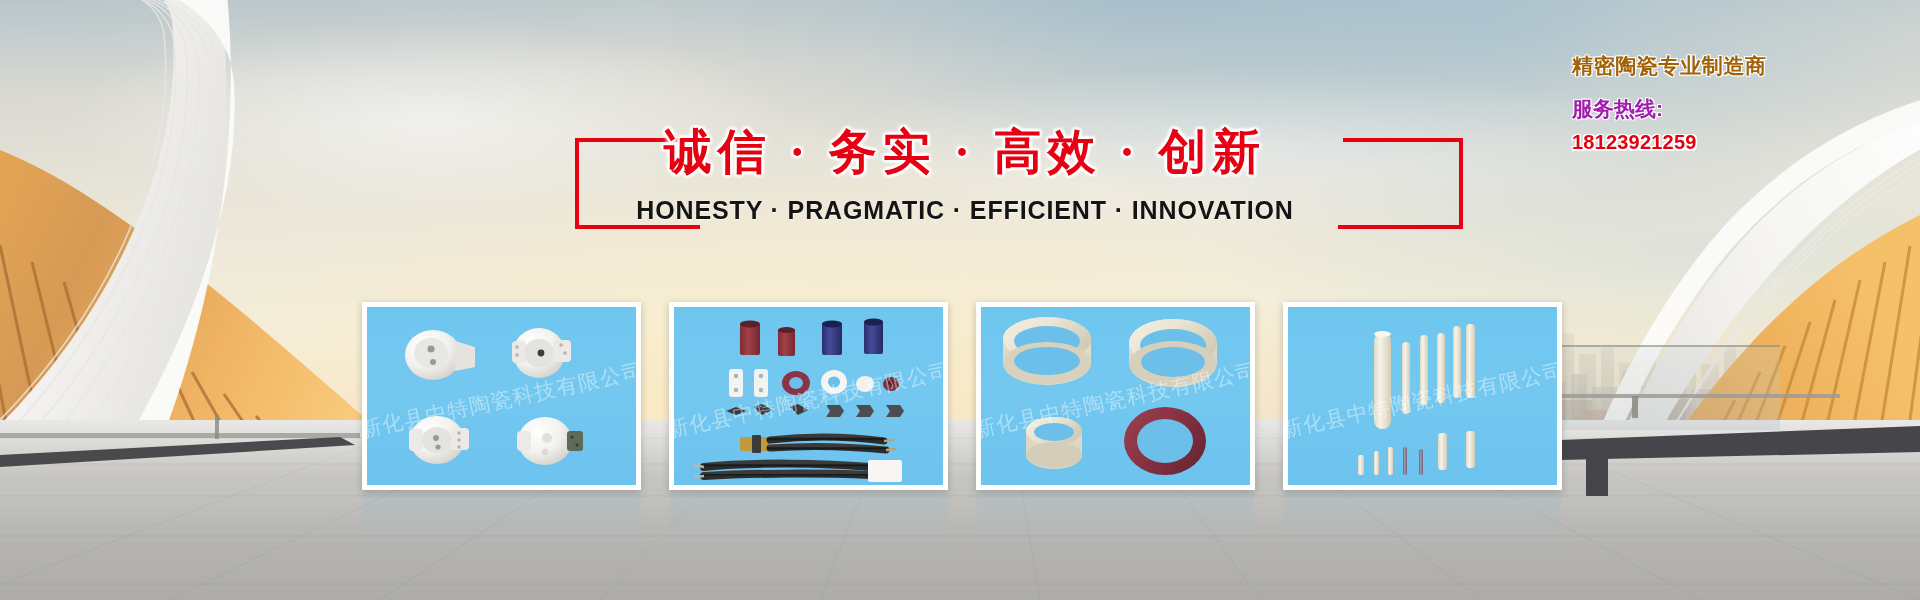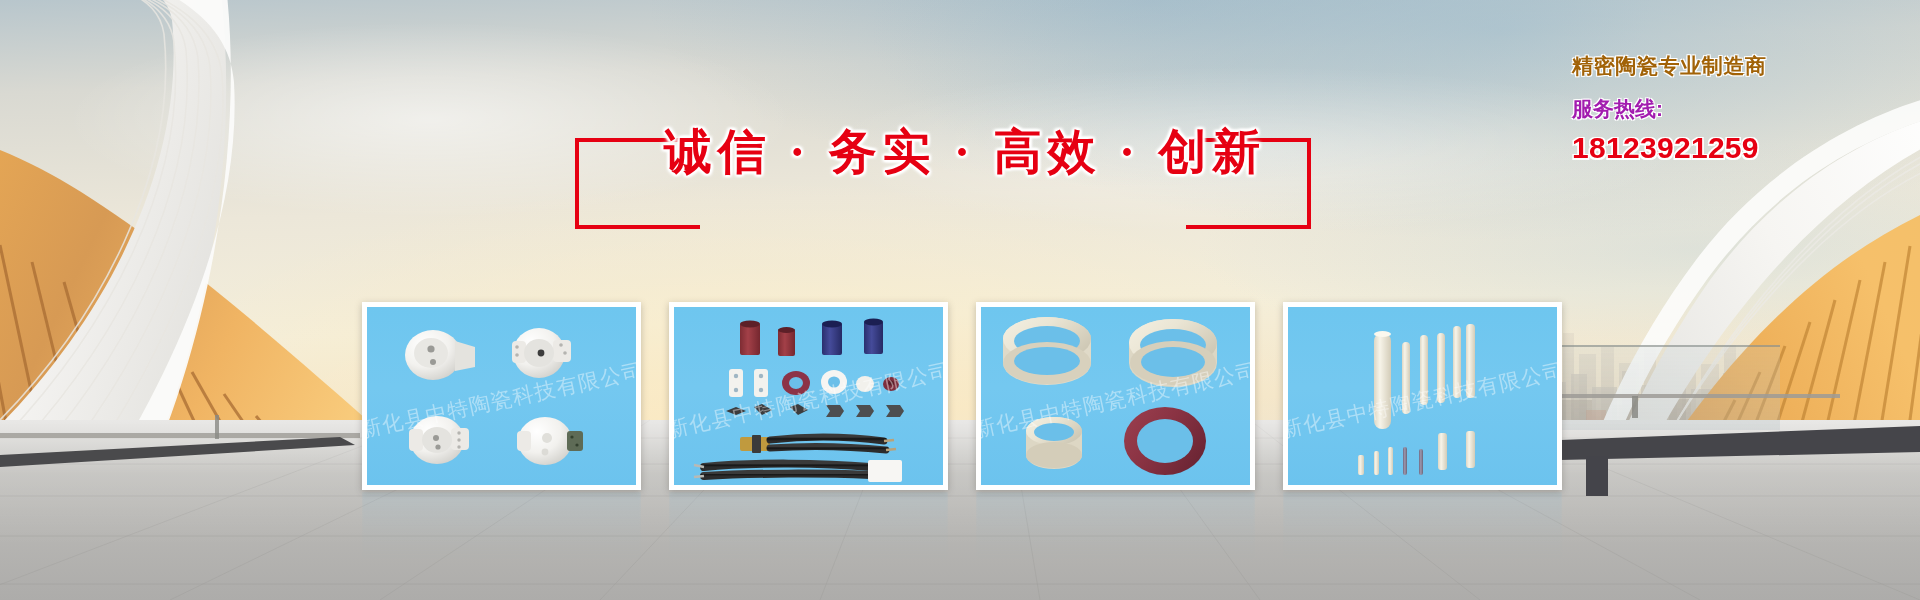--- a/index.html
+++ b/index.html
@@ -53,21 +53,21 @@
 
   
   .rail-left { position:absolute; left:0px; top:415px; width:360px; height:70px; }
   .rail-right { position:absolute; left:1540px; top:390px; width:380px; height:110px; }
   .rail-glass { position:absolute; left:1480px; top:345px; width:300px; height:85px;
     background:linear-gradient(180deg, rgba(195,205,205,.22), rgba(180,192,196,.30));
     border-top:2px solid rgba(130,135,132,.55);
   }
 
   
-  .slogan { position:absolute; left:575px; top:110px; width:736px; height:130px; }
+  .slogan { position:absolute; left:575px; top:110px; width:888px; height:130px; }
   .bracket-l, .bracket-r { position:absolute; width:120px; height:90px; }
   .bracket-l { left:0; top:28px; border-top:4px solid #e60012; border-left:4px solid #e60012; }
   .bracket-r { right:0; top:28px; border-top:4px solid #e60012; border-right:4px solid #e60012; }
   .bracket-l-b { position:absolute; left:0px; top:115px; width:125px; height:4px; background:#e60012; }
   .bracket-r-b { position:absolute; right:0px; top:115px; width:125px; height:4px; background:#e60012; }
 
   .slogan-cn { position:absolute; left:0; top:10px; width:780px; text-align:center;
     font-family:"Liberation Serif","DejaVu Serif",serif;
     font-size:48px; font-weight:700; color:#e60012; letter-spacing:.12em;
     text-shadow: 2px 0 2px #fff, -2px 0 2px #fff, 0 2px 2px #fff, 0 -2px 2px #fff,
@@ -79,21 +79,21 @@
     text-shadow:0 1px 1px rgba(255,255,255,.85);
     white-space:nowrap;
   }
 
   
   .right-text { position:absolute; left:1572px; top:52px; width:330px; }
   .rt-line1 { font-size:21px; font-weight:700; color:#a16207; letter-spacing:.03em;
     text-shadow:1px 1px 0 #fff,-1px -1px 0 #fff,1px -1px 0 #fff,-1px 1px 0 #fff; }
   .rt-line2 { margin-top:15px; font-size:21px; font-weight:700; color:#a21caf;
     text-shadow:1px 1px 0 #fff,-1px -1px 0 #fff,1px -1px 0 #fff,-1px 1px 0 #fff; }
-  .rt-phone { margin-top:8px; font-size:30px; font-weight:700; color:#e60012; letter-spacing:.01em;
+  .rt-phone { margin-top:8px; font-size:20px; font-weight:700; color:#e60012; letter-spacing:.01em;
     text-shadow:1.5px 1.5px 0 #fff,-1.5px -1.5px 0 #fff,1.5px -1.5px 0 #fff,-1.5px 1.5px 0 #fff; }
 
   
   .panels { position:absolute; left:362px; top:302px; width:1200px; height:188px; }
   .panel { position:absolute; top:0; width:279px; height:188px;
     background:#fff; padding:5px;
     box-shadow:0 2px 7px rgba(60,55,45,.28);
   }
   .panel-inner { position:relative; width:100%; height:100%; overflow:hidden;
     background:linear-gradient(180deg,#6ec6ef 0%, #74c8f0 45%, #6cc3ee 100%); }
@@ -346,20 +346,21 @@
       <rect x="46" y="66" width="22" height="40" fill="#44444a"></rect>
     </svg>
   </div>
 
   <div class="slogan">
     <div class="bracket-l"></div>
     <div class="bracket-l-b"></div>
     <div class="bracket-r"></div>
     <div class="bracket-r-b"></div>
     <div class="slogan-cn">诚信 · 务实 · 高效 · 创新</div>
+    <div class="slogan-en">HONESTY · PRAGMATIC · EFFICIENT · INNOVATION</div>
   </div>
 
   <div class="right-text">
     <div class="rt-line1">精密陶瓷专业制造商</div>
     <div class="rt-line2">服务热线:</div>
     <div class="rt-phone">18123921259</div>
   </div>
 
   <div class="reflections">
     <div class="refl r1"></div>

